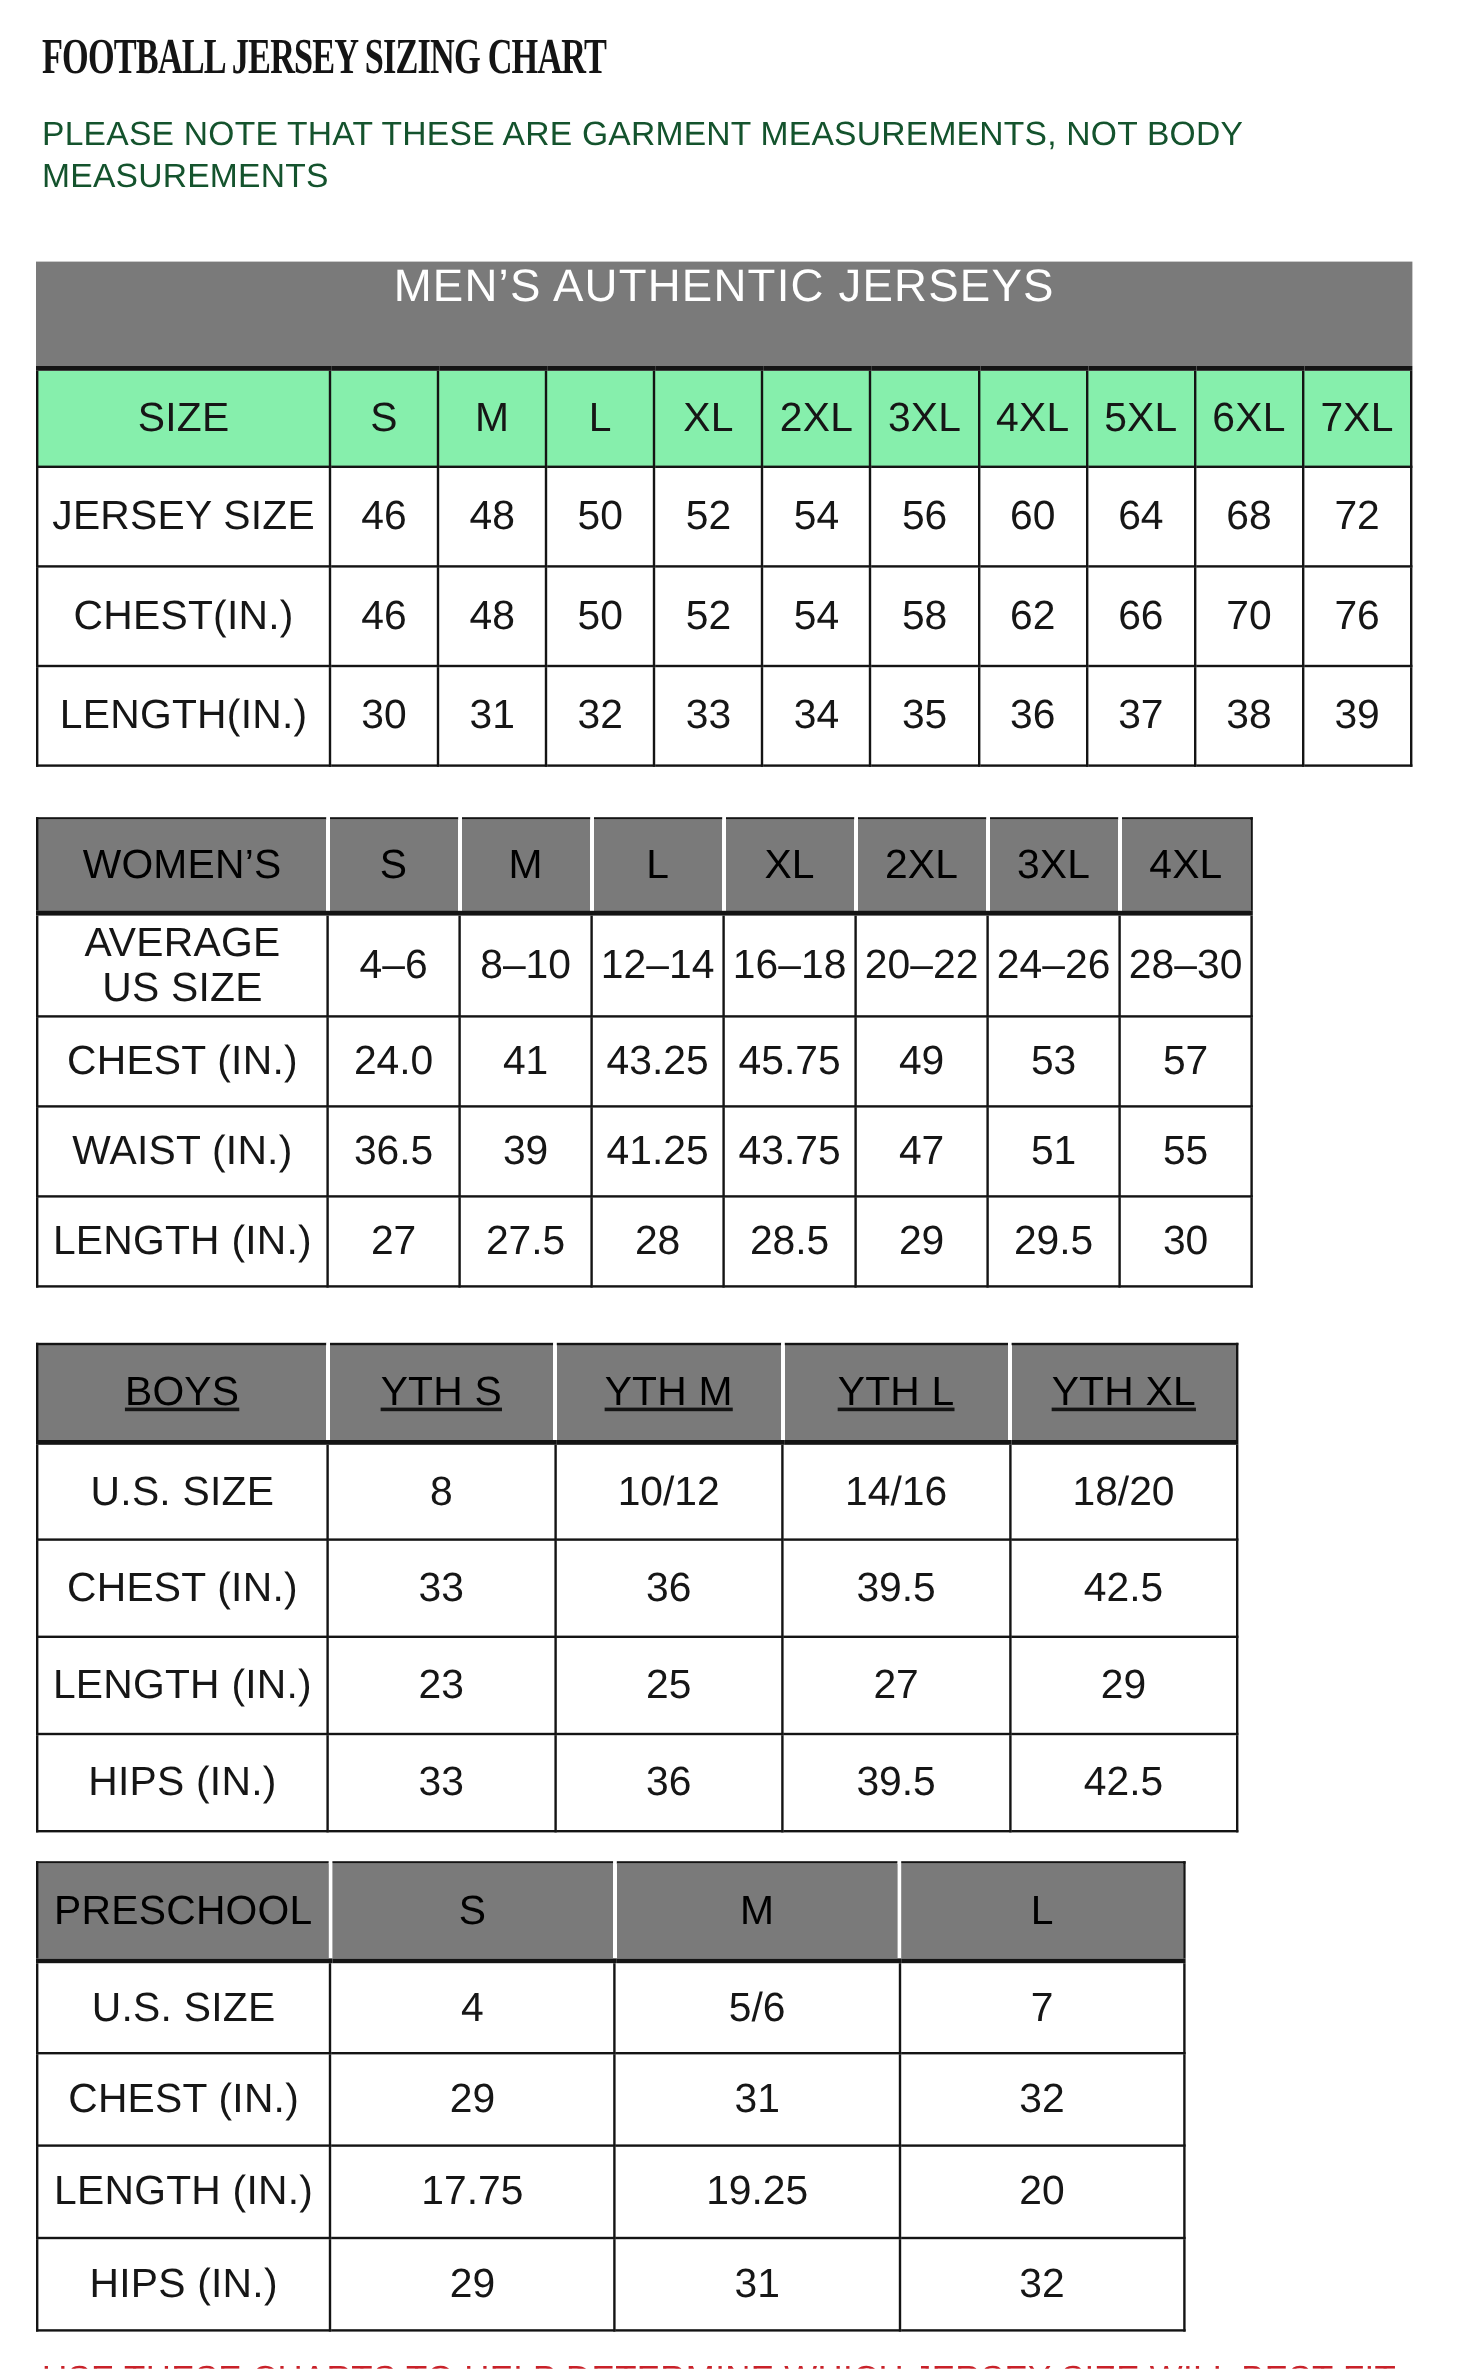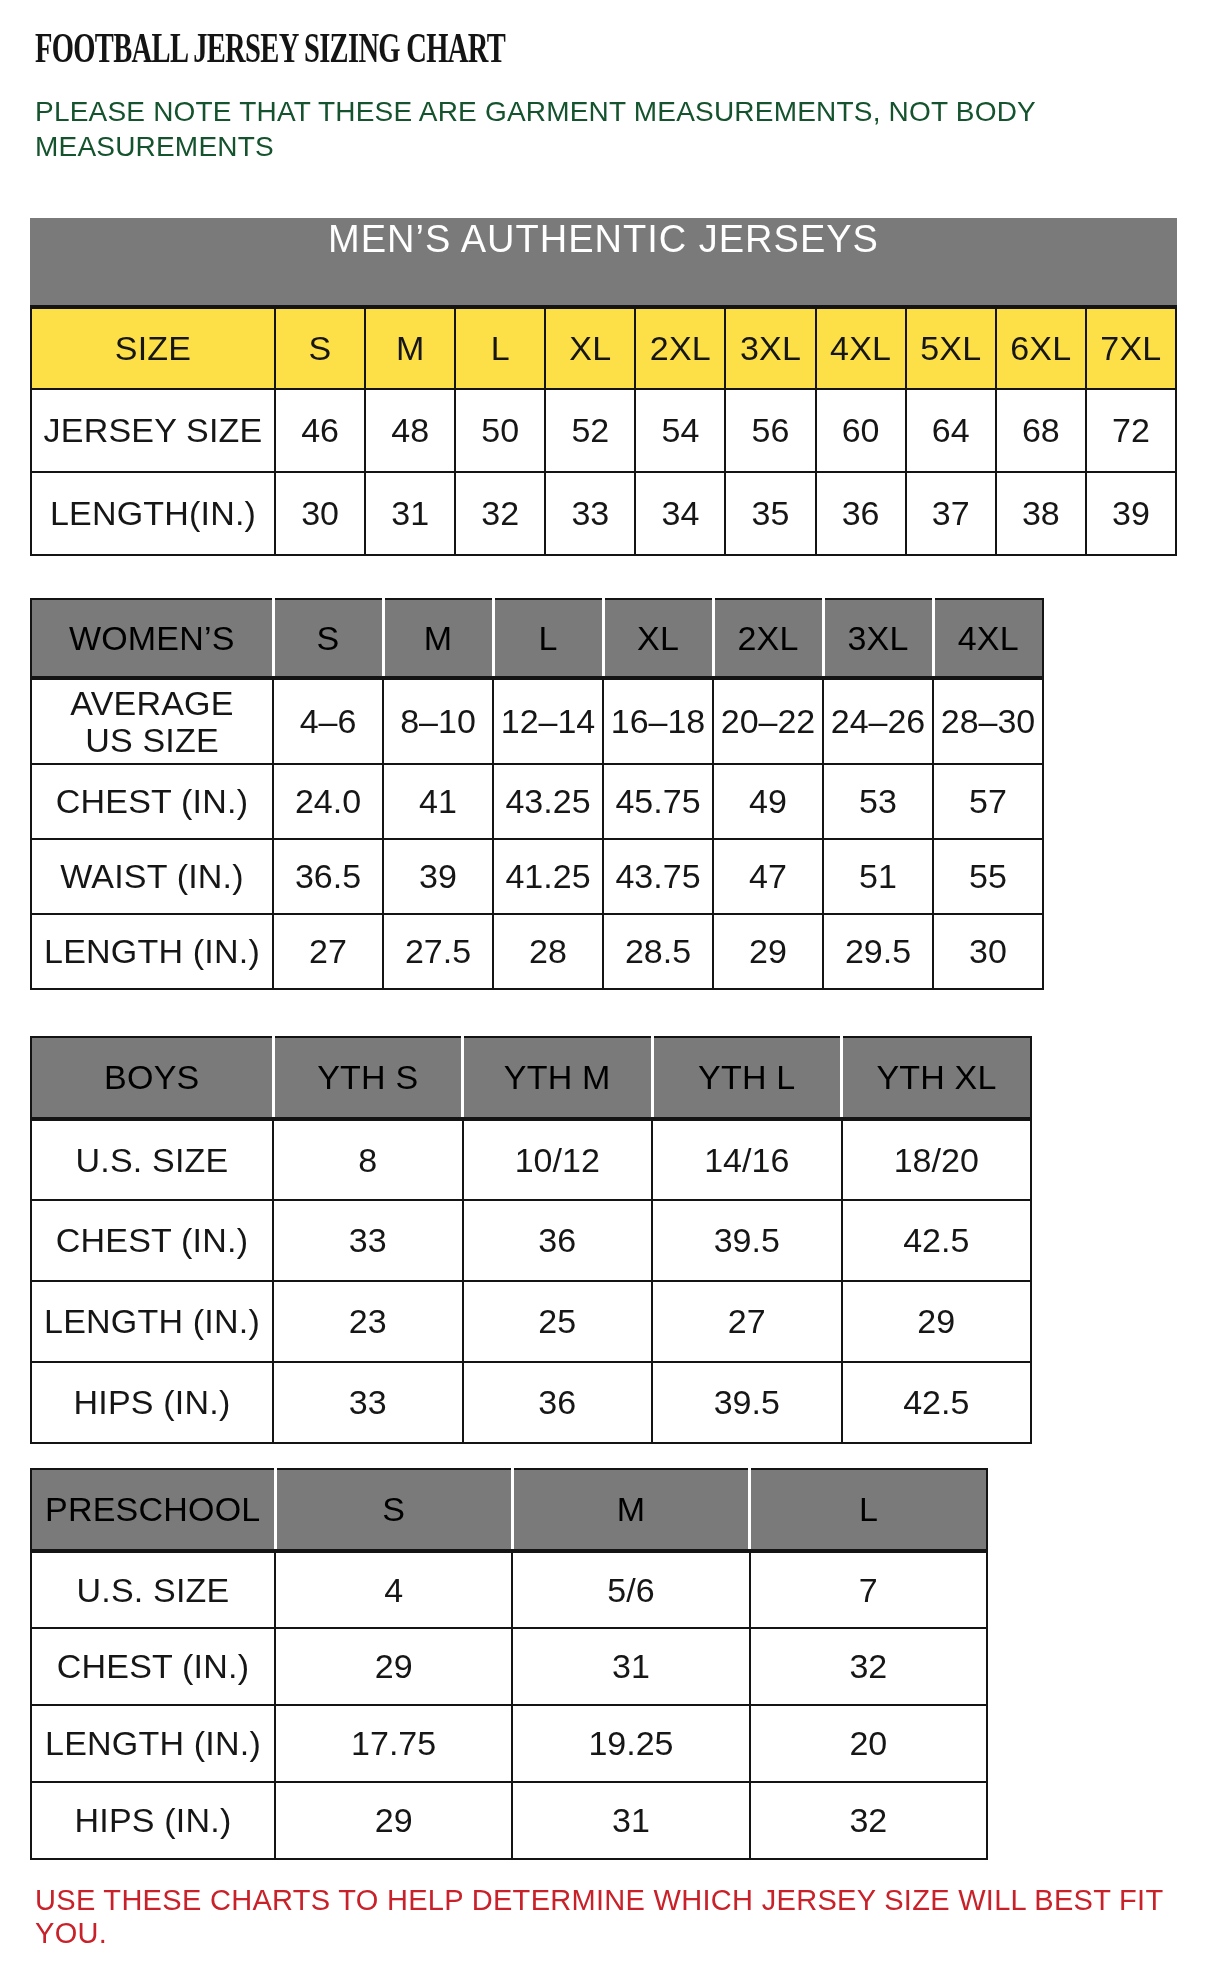--- a/index.html
+++ b/index.html
@@ -45,35 +45,35 @@
     border-top:2px solid #141414;border-bottom:4px solid #141414;
     font-weight:400;
   }
   .gray-head thead th:first-child{border-left:2px solid #141414;}
   .gray-head thead th:last-child{border-right:2px solid #141414;}
   
   .mens{margin-top:54px;}
   .mens .banner{width:1147px;height:87px;}
   .mens table.grid{width:1147px;}
   .mens col.label{width:244px;}
-  .mens thead th{background:#fde047;border-top:4px solid #141414;}
+  .mens thead th{background:#86efac;border-top:4px solid #141414;}
   .mens thead tr{height:82px;}
   .mens tbody tr{height:83px;}
   
   .womens{margin-top:42px;}
   .womens table.grid{width:1014px;}
   .womens col.label{width:242px;}
   .womens thead tr{height:79px;}
   .womens tbody tr{height:75px;}
   .womens tbody tr:first-child{height:86px;padding-left:21px;}
   
   .boys{margin-top:46px;}
   .boys table.grid{width:1002px;}
   .boys col.label{width:242px;}
-  .boys thead tr{height:82px;}
+  .boys thead tr{height:82px;text-decoration:underline;}
   .boys tbody tr{height:81px;}
   
   .preschool{margin-top:24px;}
   .preschool table.grid{width:958px;}
   .preschool col.label{width:244px;}
   .preschool thead tr{height:82px;}
   .preschool tbody tr{height:77px;}
 </style>
 </head>
 <body>
@@ -127,20 +127,33 @@
             <td>50</td>
             <td>52</td>
             <td>54</td>
             <td>56</td>
             <td>60</td>
             <td>64</td>
             <td>68</td>
             <td>72</td>
           </tr>
           <tr>
+            <td class="label">CHEST(IN.)</td>
+            <td>46</td>
+            <td>48</td>
+            <td>50</td>
+            <td>52</td>
+            <td>54</td>
+            <td>58</td>
+            <td>62</td>
+            <td>66</td>
+            <td>70</td>
+            <td>76</td>
+          </tr>
+          <tr>
             <td class="label">LENGTH(IN.)</td>
             <td>30</td>
             <td>31</td>
             <td>32</td>
             <td>33</td>
             <td>34</td>
             <td>35</td>
             <td>36</td>
             <td>37</td>
             <td>38</td>

